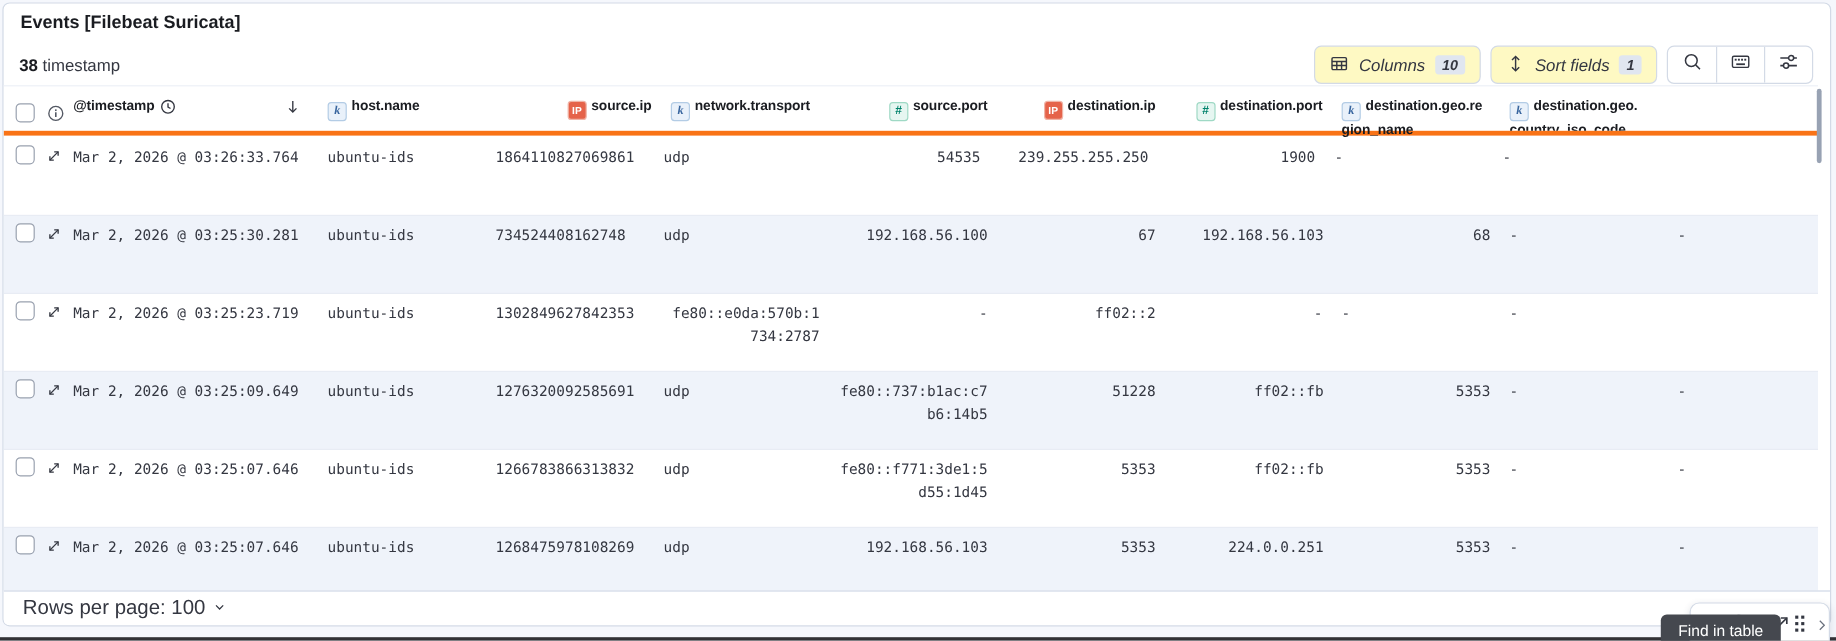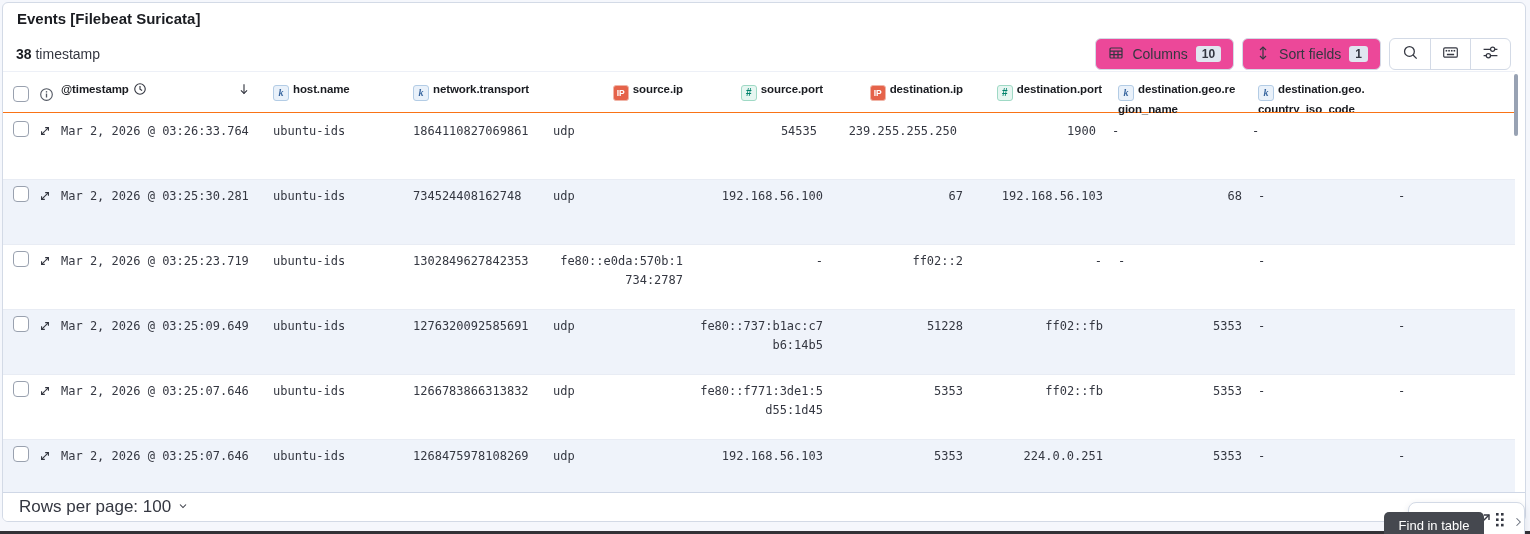--- a/index.html
+++ b/index.html
@@ -16,35 +16,35 @@
   }
   .panel-title {
     position:absolute; left:14px; top:7px;
     font-size:15px; font-weight:bold; color:#1a1c21;
   }
   .count-line { position:absolute; left:13px; top:43px; font-size:14px; color:#343741; }
   .count-line b { color:#1a1c21; }
   .toolbar { position:absolute; right:14px; top:35px; display:flex; gap:8px; align-items:center; }
   .btn {
     display:inline-flex; align-items:center; gap:8px; height:32px; padding:0 12px;
-    background:#ec4899; border:1px solid #d3dae6; border-radius:6px;
-    font-size:14px; font-weight:500; color:#343741; cursor:pointer;
+    background:#fef9c3; border:1px solid #d3dae6; border-radius:6px;
+    font-size:14px; font-weight:500; color:#343741; cursor:pointer;font-style:italic;
   }
   .btn-badge {
     background:#e0e6f0; border-radius:3px; padding:1px 6px;
     font-size:12px; font-weight:bold; color:#343741;text-align:center;
   }
   .icon-group { display:flex; height:32px; border:1px solid #d3dae6; border-radius:6px; background:#fff; overflow:hidden; }
   .igroup-btn { width:40px; display:flex; align-items:center; justify-content:center; border-left:1px solid #d3dae6; cursor:pointer; }
   .igroup-btn:first-child { border-left:none; }
 
   
   .grid-header {
     position:absolute; left:0; top:68px; width:1512px; height:42px;
-    display:flex; border-top:1px solid #edf0f7; border-bottom:1px solid #f97316;
+    display:flex; border-top:1px solid #edf0f7; border-bottom:4px solid #f97316;
     background:#fff;
   }
   .grid-body { position:absolute; left:0; top:112px; width:1512px; height:379px; overflow:hidden; }
   .grid-row { display:flex; height:65px; border-bottom:1px solid #e8ecf4; background:#fff; }
   .grid-row.striped { background:#eff3fa; }
 
   .c-check { width:30px; padding:6px 0 0 10px; }
   .c-expand { width:24px; padding:8px 0 0 6px; }
   .c-timestamp { width:208px; padding:6px 8px 0 4px; }
   .c-host { width:140px; padding:6px 8px 0; }
@@ -196,22 +196,22 @@
             </g>
           </svg></span>
         <span class="sort-arrow"><svg width="14" height="14" viewBox="0 0 16 16">
             <g fill="none" stroke="#343741" stroke-width="1.3">
               <line x1="8" y1="2.5" x2="8" y2="13"></line>
               <polyline points="4.5,9.5 8,13 11.5,9.5"></polyline>
             </g>
           </svg></span>
       </div>
       <div class="hcell c-host"><span class="tok tok-k">k</span><span class="hlabel">host.name</span></div>
+      <div class="hcell c-sip"><span class="tok tok-ip">IP</span><span class="hlabel">source.ip</span></div>
       <div class="hcell c-transport"><span class="tok tok-k">k</span><span class="hlabel">network.transport</span></div>
-      <div class="hcell c-sip"><span class="tok tok-ip">IP</span><span class="hlabel">source.ip</span></div>
       <div class="hcell c-sport"><span class="tok tok-num">#</span><span class="hlabel">source.port</span></div>
       <div class="hcell c-dip"><span class="tok tok-ip">IP</span><span class="hlabel">destination.ip</span></div>
       <div class="hcell c-dport"><span class="tok tok-num">#</span><span class="hlabel">destination.port</span></div>
       <div class="hcell c-region"><span class="tok tok-k">k</span><span class="hlabel">destination.geo.region_name</span></div>
       <div class="hcell c-country"><span class="tok tok-k">k</span><span class="hlabel">destination.geo.country_iso_code</span></div>
     </div>
   <div class="grid-body">
       <div class="grid-row">
         <div class="c-check">
           <span class="checkbox"></span>

